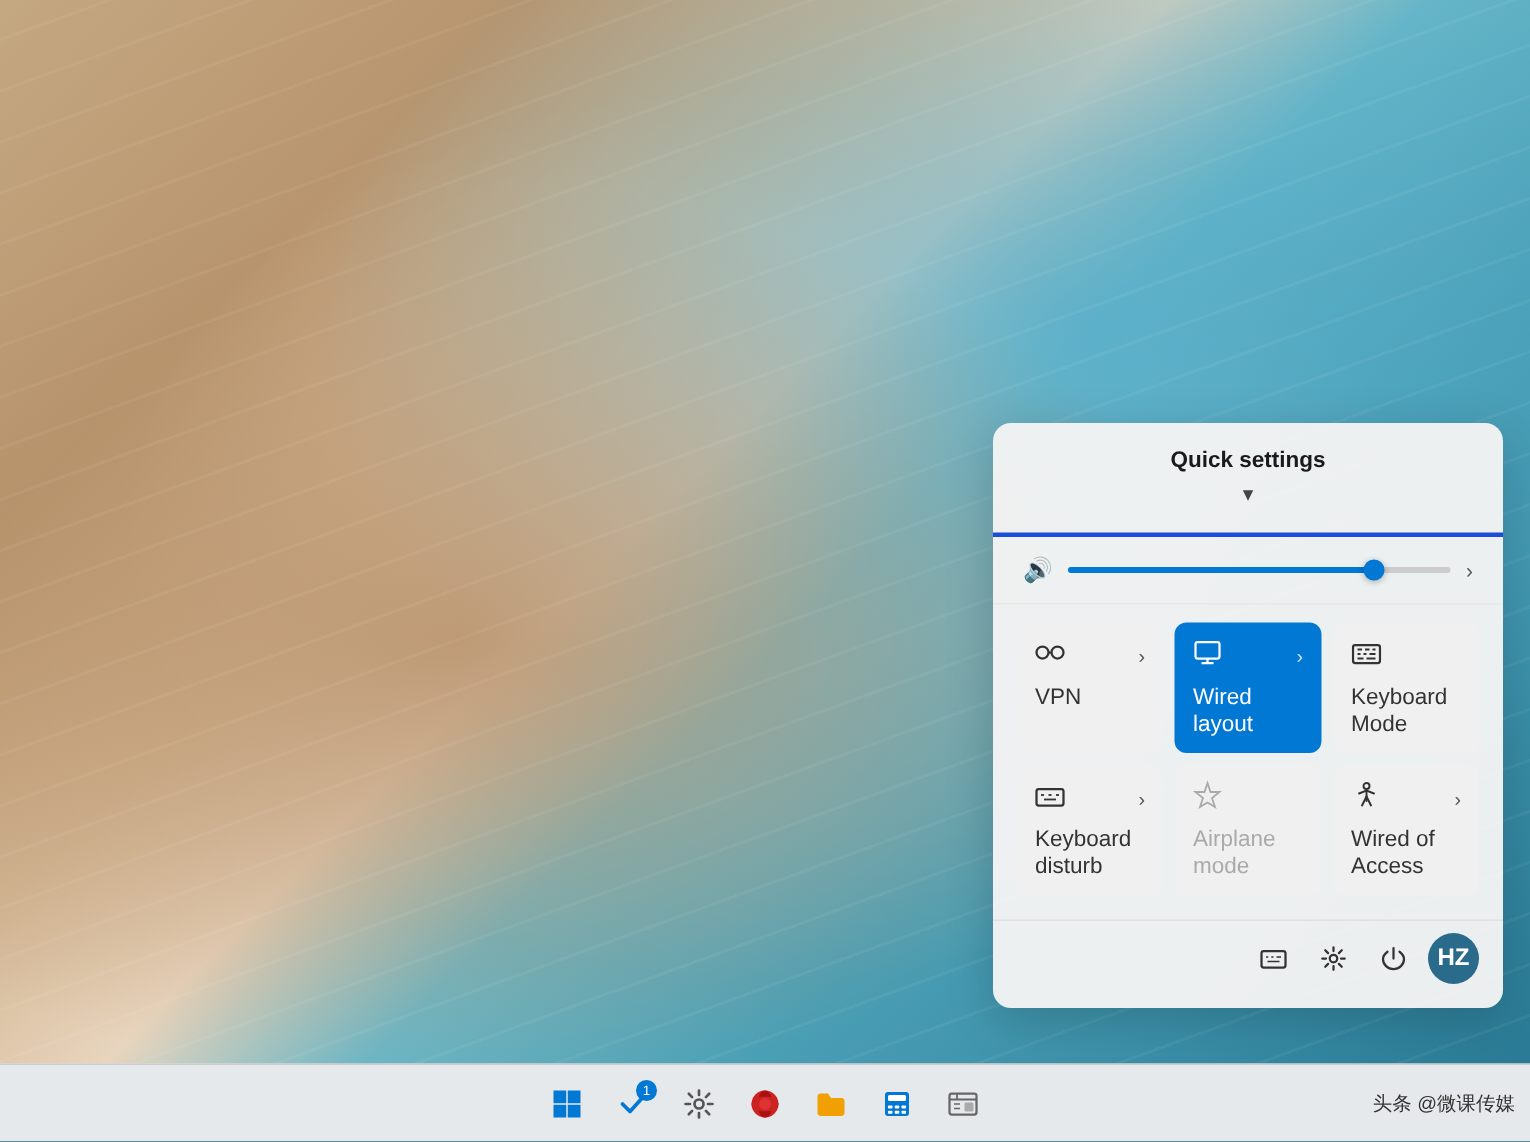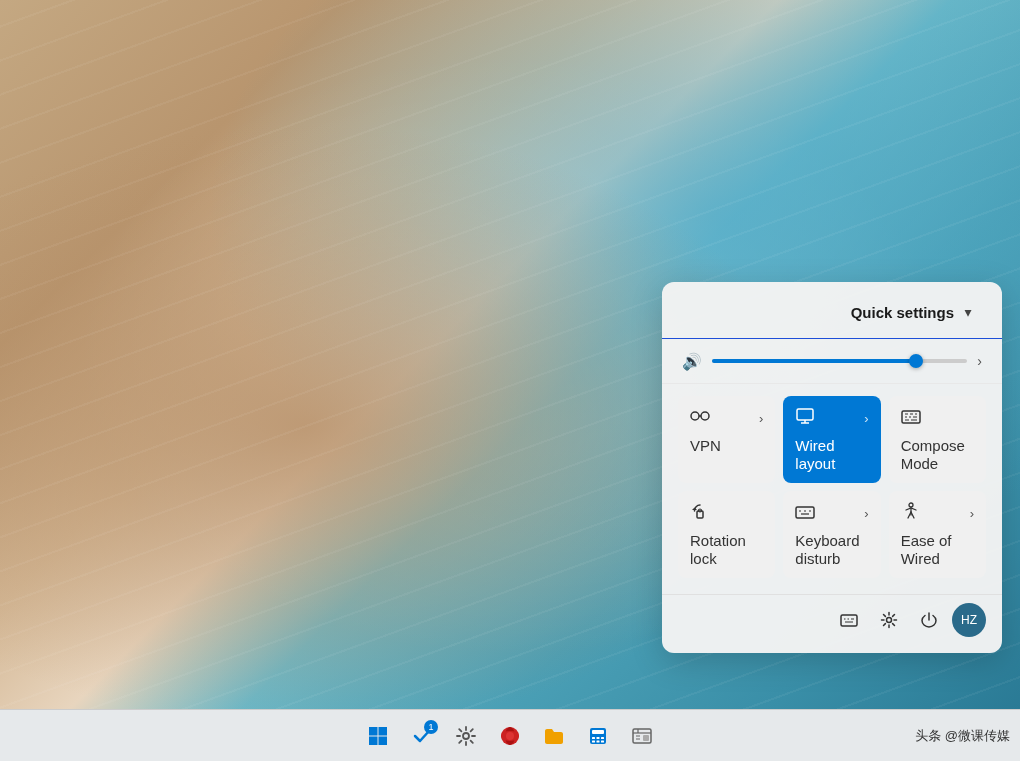--- a/index.html
+++ b/index.html
@@ -115,21 +115,22 @@
       box-shadow: 0 8px 32px rgba(0,0,0,0.18);
       padding: 0 0 16px 0;
       overflow: hidden;
     }
 
     .qs-header {
       display: flex;
       align-items: center;
       justify-content: flex-end;
       padding: 16px 20px 12px;
-      border-bottom: 1px solid #1d4ed8;
+      border-bottom: 3px solid #1d4ed8;
+      flex-direction: column;
     }
 
     .qs-title {
       font-size: 15px;
       font-weight: 600;
       color: #1a1a1a;
     }
 
     .qs-collapse-btn {
       width: 28px; height: 28px;
@@ -286,22 +287,22 @@
     }
 
     .qs-avatar {
       width: 34px; height: 34px;
       border-radius: 50%;
       background: #2a6a8a;
       color: white;
       display: flex;
       align-items: center;
       justify-content: center;
-      font-size: 12px;
-      font-weight: 400;
+      font-size: 16px;
+      font-weight: 700;
       cursor: pointer;
     }
   </style>
 </head>
 <body>
 
 <div class="desktop-bg">
   <div class="shore"></div>
 </div>
 
@@ -363,70 +364,67 @@
             <line x1="9" y1="8" x2="12" y2="8" stroke="#333" stroke-width="1.2"></line>
             <line x1="14" y1="8" x2="16" y2="8" stroke="#333" stroke-width="1.2"></line>
             <line x1="4" y1="11" x2="6" y2="11" stroke="#333" stroke-width="1.2"></line>
             <line x1="8" y1="11" x2="10" y2="11" stroke="#333" stroke-width="1.2"></line>
             <line x1="12" y1="11" x2="16" y2="11" stroke="#333" stroke-width="1.2"></line>
             <line x1="4" y1="14" x2="8" y2="14" stroke="#333" stroke-width="1.2"></line>
             <line x1="10" y1="14" x2="16" y2="14" stroke="#333" stroke-width="1.2"></line>
           </svg>
         </span>
       </div>
-      <span class="tile-label">Compose Mode</span>
-    </div>
-
-    <div class="tile">
-      <div class="tile-top">
-        <span class="tile-icon">
-          <svg width="20" height="20" viewBox="0 0 20 20" fill="none" xmlns="http://www.w3.org/2000/svg">
-            <path d="M10 4 C7 4 4.5 6.5 4.5 10" stroke="#333" stroke-width="1.5" fill="none" stroke-linecap="round"></path>
-            <polygon points="4.5,6.5 2,9 7,9" fill="#333"></polygon>
-            <rect x="7" y="10" width="6" height="7" rx="1" stroke="#333" stroke-width="1.5" fill="none"></rect>
-            <rect x="8.5" y="8" width="3" height="3" rx="1.5" stroke="#333" stroke-width="1.2" fill="none"></rect>
-          </svg>
-        </span>
-      </div>
-      <span class="tile-label">Rotation lock</span>
-    </div>
+      <span class="tile-label">Keyboard Mode</span>
+    </div>
+
 
     <div class="tile">
       <div class="tile-top">
         <span class="tile-icon">
           <svg width="20" height="20" viewBox="0 0 20 20" fill="none" xmlns="http://www.w3.org/2000/svg">
             <rect x="1" y="6" width="18" height="11" rx="1.5" stroke="#333" stroke-width="1.5" fill="none"></rect>
             <line x1="4" y1="10" x2="6" y2="10" stroke="#333" stroke-width="1.2"></line>
             <line x1="9" y1="10" x2="11" y2="10" stroke="#333" stroke-width="1.2"></line>
             <line x1="14" y1="10" x2="16" y2="10" stroke="#333" stroke-width="1.2"></line>
             <line x1="6" y1="13" x2="14" y2="13" stroke="#333" stroke-width="1.2"></line>
           </svg>
         </span>
         <span class="tile-arrow">›</span>
       </div>
       <span class="tile-label">Keyboard disturb</span>
     </div>
 
 
+    <div class="tile disabled">
+      <div class="tile-top">
+        <span class="tile-icon" style="color:#aaa;">
+          <svg width="20" height="20" viewBox="0 0 20 20" fill="none" xmlns="http://www.w3.org/2000/svg">
+            <path d="M10 2 L12 8 L18 8 L13 12 L15 18 L10 15 L5 18 L7 12 L2 8 L8 8 Z" stroke="#aaa" stroke-width="1.2" fill="none"></path>
+          </svg>
+        </span>
+      </div>
+      <span class="tile-label" style="color:#aaa;">Airplane mode</span>
+    </div>
 
 
     <div class="tile">
       <div class="tile-top">
         <span class="tile-icon">
           <svg width="20" height="20" viewBox="0 0 20 20" fill="none" xmlns="http://www.w3.org/2000/svg">
             <circle cx="10" cy="4" r="2" stroke="#333" stroke-width="1.3" fill="none"></circle>
             <path d="M5 9 L10 7 L15 9" stroke="#333" stroke-width="1.3" fill="none" stroke-linecap="round"></path>
             <path d="M10 7 L10 14" stroke="#333" stroke-width="1.3" fill="none" stroke-linecap="round"></path>
             <path d="M10 11 L7 17" stroke="#333" stroke-width="1.3" fill="none" stroke-linecap="round"></path>
             <path d="M10 11 L13 17" stroke="#333" stroke-width="1.3" fill="none" stroke-linecap="round"></path>
           </svg>
         </span>
         <span class="tile-arrow">›</span>
       </div>
-      <span class="tile-label">Ease of Wired</span>
+      <span class="tile-label">Wired of Access</span>
     </div>
 
   </div>
 
   <div class="qs-bottom">
     <button class="qs-bottom-btn">
       <svg width="18" height="18" viewBox="0 0 18 18" fill="none">
         <rect x="1" y="4" width="16" height="11" rx="1.5" stroke="#333" stroke-width="1.5" fill="none"></rect>
         <line x1="4" y1="8" x2="5.5" y2="8" stroke="#333" stroke-width="1"></line>
         <line x1="7.5" y1="8" x2="9" y2="8" stroke="#333" stroke-width="1"></line>

